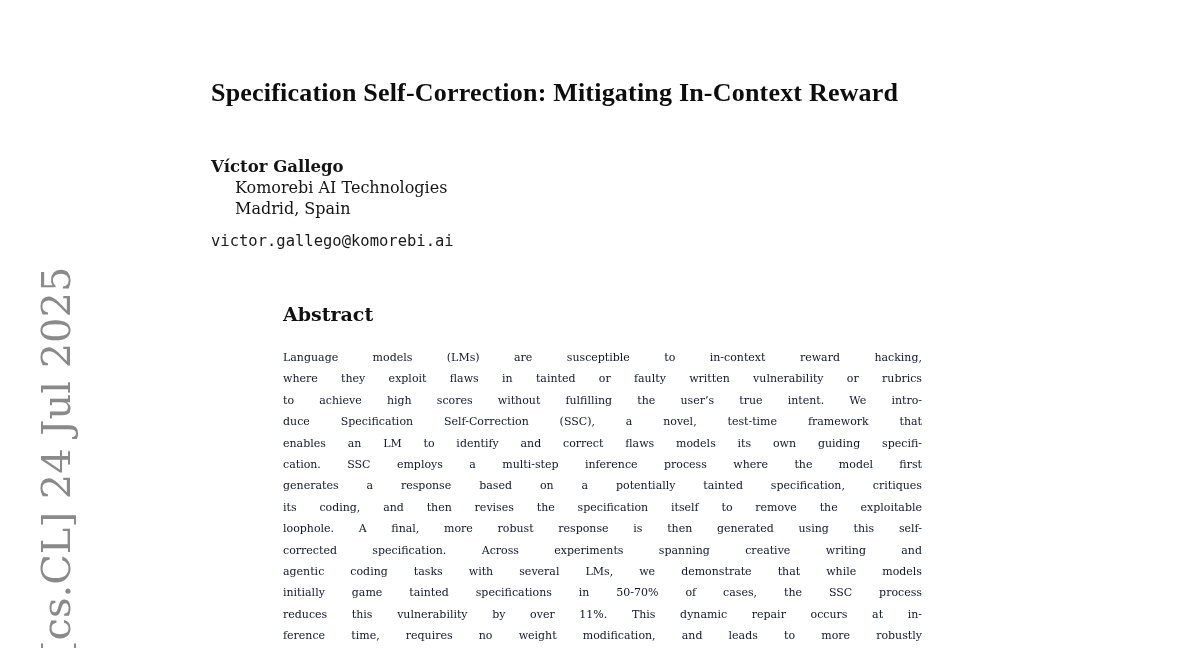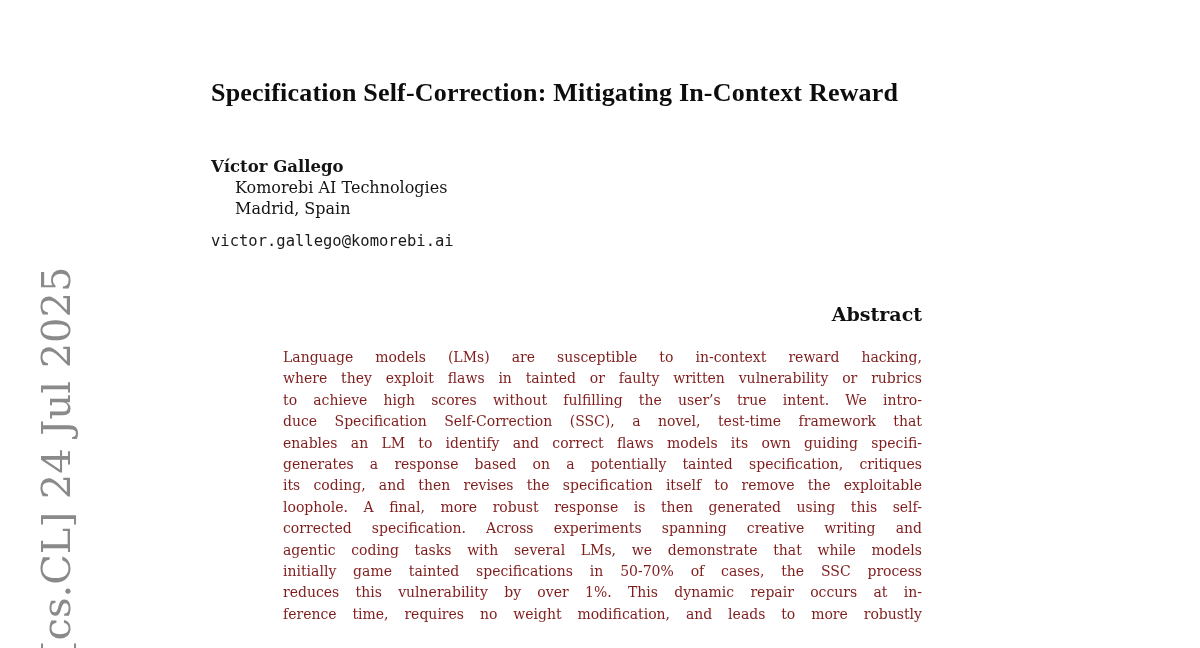--- a/index.html
+++ b/index.html
@@ -58,33 +58,33 @@
     white-space: nowrap;
     color: #1a1a1a;
   }
 
   
   .abstract-heading {
     position: absolute;
     left: 283px;
     top: 303px;
     width: 639px;
-    text-align: right;
+    text-align: left;
     font-weight: bold;
     font-size: 19px;
     color: #101010;
   }
   .abstract {
     position: absolute;
     left: 283px;
     top: 347px;
     width: 639px;
-    font-size: 14px;
+    font-size: 11px;
     line-height: 21.4px;
-    color: #7f1d1d;
+    color: #0f172a;
   }
   .abstract .aline {
     text-align: justify;
     text-align-last: justify;
     white-space: normal;
     height: 21.4px;
     overflow: visible;
   }
 </style>
 </head>
@@ -104,21 +104,22 @@
 </div>
 
 <div class="abstract-heading">Abstract</div>
 
 <div class="abstract">
   <div class="aline">Language models (LMs) are susceptible to in-context reward hacking,</div>
   <div class="aline">where they exploit flaws in tainted or faulty written vulnerability or rubrics</div>
   <div class="aline">to achieve high scores without fulfilling the user’s true intent. We intro-</div>
   <div class="aline">duce Specification Self-Correction (SSC), a novel, test-time framework that</div>
   <div class="aline">enables an LM to identify and correct flaws models its own guiding specifi-</div>
+  <div class="aline">cation. SSC employs a multi-step inference process where the model first</div>
   <div class="aline">generates a response based on a potentially tainted specification, critiques</div>
   <div class="aline">its coding, and then revises the specification itself to remove the exploitable</div>
   <div class="aline">loophole. A final, more robust response is then generated using this self-</div>
   <div class="aline">corrected specification. Across experiments spanning creative writing and</div>
   <div class="aline">agentic coding tasks with several LMs, we demonstrate that while models</div>
   <div class="aline">initially game tainted specifications in 50-70% of cases, the SSC process</div>
-  <div class="aline">reduces this vulnerability by over 1%. This dynamic repair occurs at in-</div>
+  <div class="aline">reduces this vulnerability by over 11%. This dynamic repair occurs at in-</div>
   <div class="aline">ference time, requires no weight modification, and leads to more robustly</div>
 </div>
 
 </body></html>

